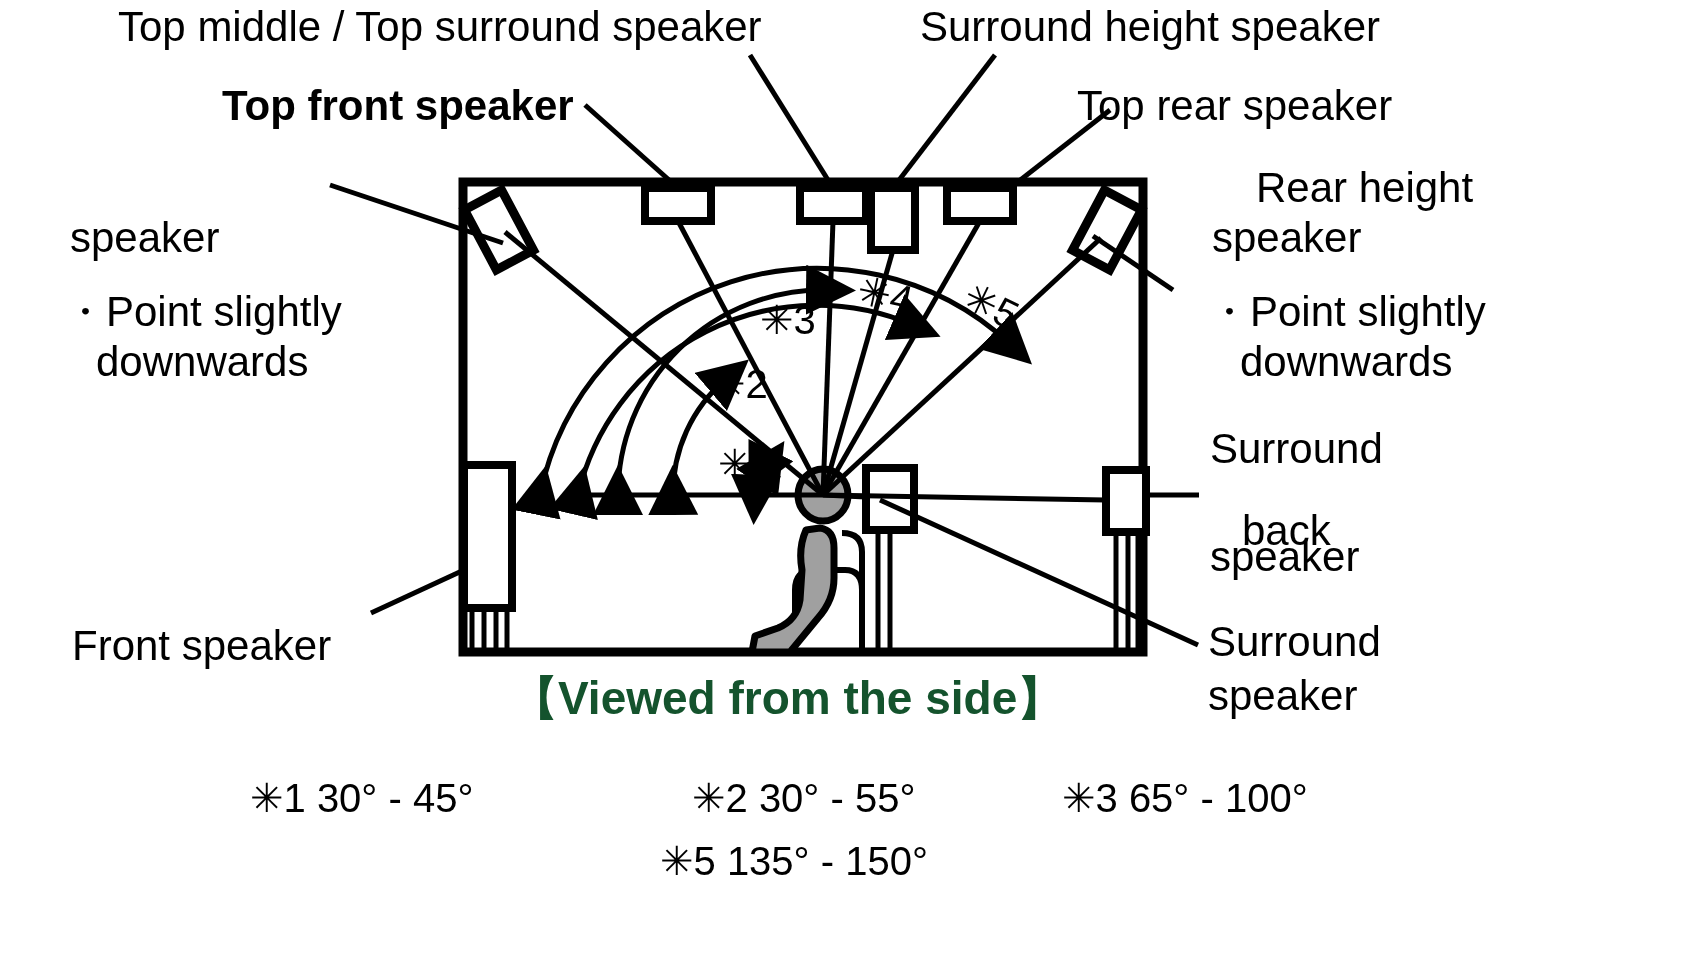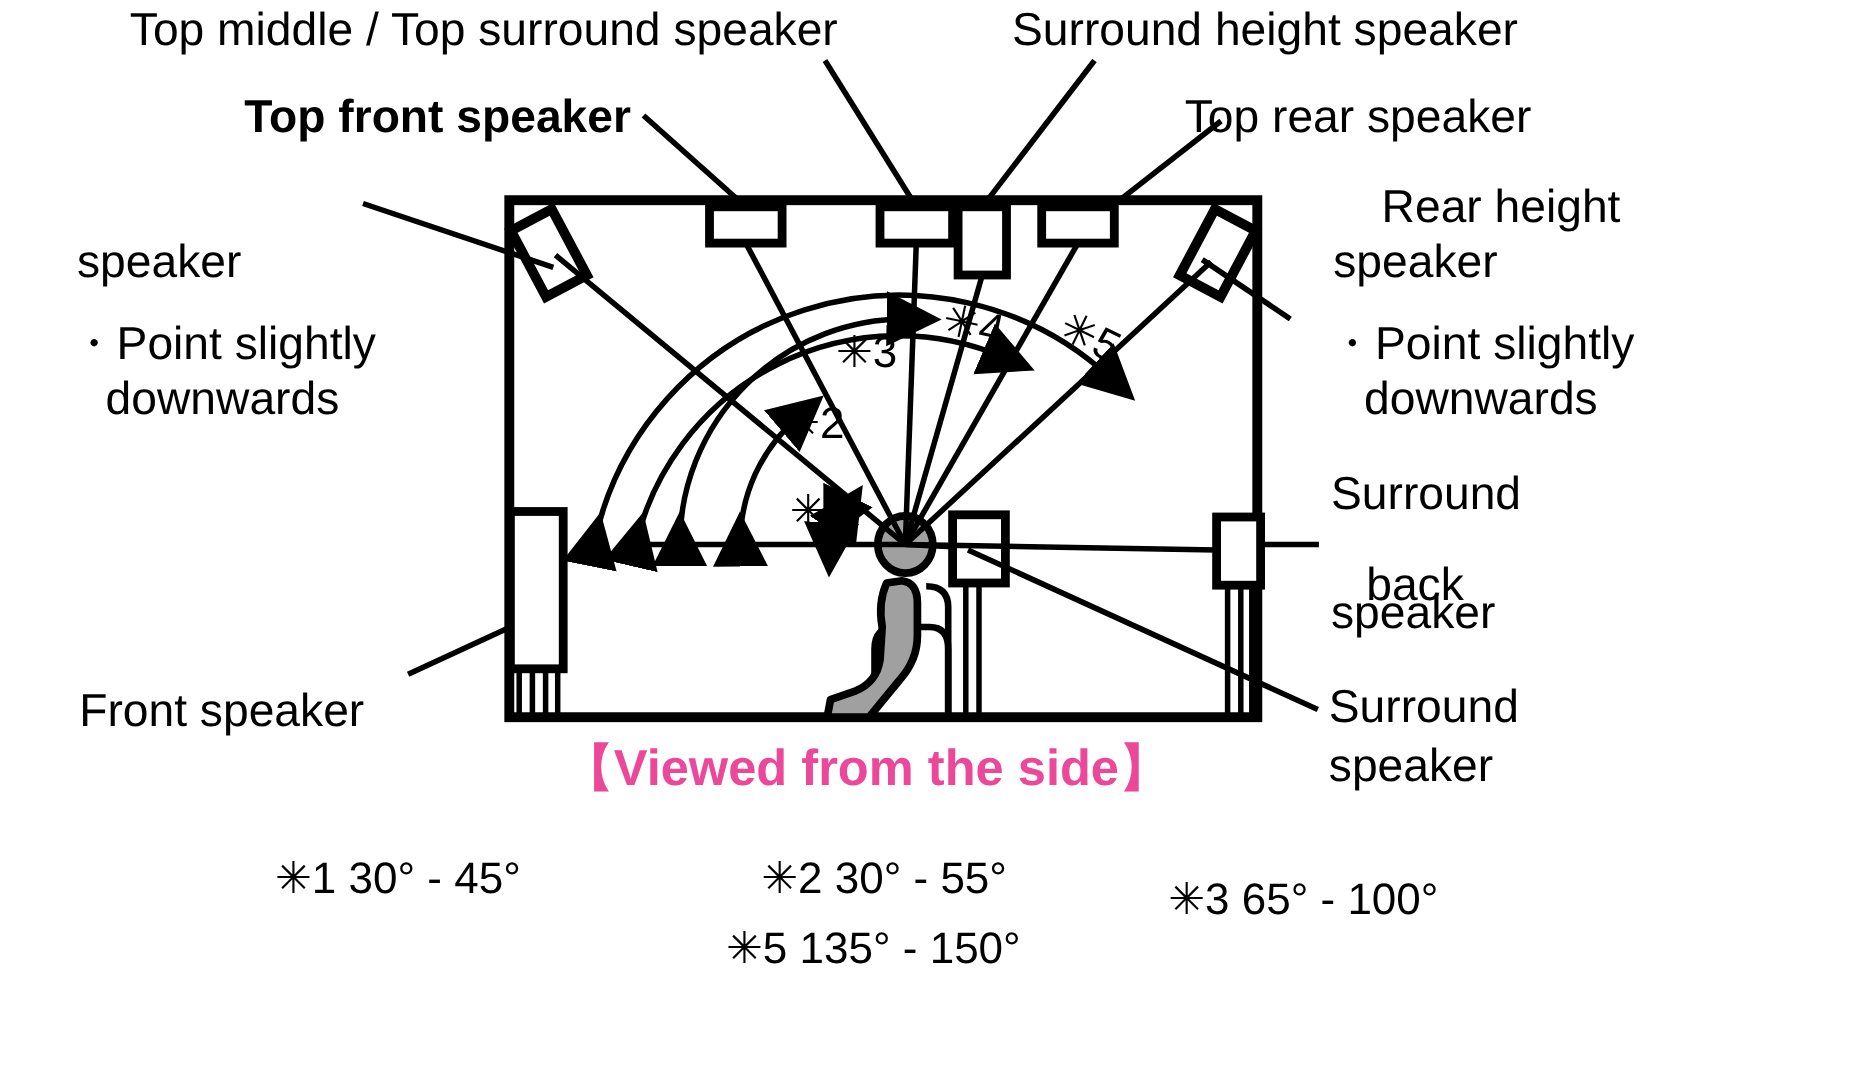--- a/index.html
+++ b/index.html
@@ -4,21 +4,21 @@
 <style>
   html,body{margin:0;padding:0;background:#ffffff;}
   body{width:1684px;height:975px;overflow:hidden;
        font-family:"Liberation Sans", sans-serif;color:#000;}
   #stage{position:relative;width:1684px;height:975px;}
   svg.diagram{position:absolute;left:0;top:0;width:1684px;height:975px;}
   .lbl{position:absolute;font-family:"Liberation Sans", sans-serif;
        font-size:42px;line-height:48px;color:#000;white-space:pre;}
   .lbl.tight{line-height:50px;}
   .caption{position:absolute;font-family:"Liberation Sans", sans-serif;
-       font-weight:bold;font-size:46px;color:#ec4899;white-space:pre;}
+       font-weight:bold;font-size:46px;color:#14532d;white-space:pre;}
   .note{position:absolute;font-family:Liberation Sans, sans-serif;
        font-size:40px;color:#000;white-space:pre;}
 </style>
 </head>
 <body>
 
 <div id="stage">
 
   <svg class="diagram" viewBox="0 0 1684 975">
     <defs>
@@ -173,16 +173,16 @@
 
   <div class="lbl" style="left:72px; top:622px;">Front speaker</div>
 
   <div class="lbl tight" style="left:1208px; top:617px;">Surround</div>
   <div class="lbl tight" style="left:1208px; top:671px;">speaker</div>
 
   <div class="caption" style="left:512px; top:668px;">【Viewed from the side】</div>
 
   <div class="note" style="left:250px; top:775px;">✳1 30° - 45°</div>
   <div class="note" style="left:692px; top:775px;">✳2 30° - 55°</div>
-  <div class="note" style="left:1062px; top:794px;">✳3 65° - 100°</div>
+  <div class="note" style="left:1062px; top:775px;">✳3 65° - 100°</div>
   <div class="note" style="left:660px; top:838px;">✳5 135° - 150°</div>
 
 </div>
 
 </body></html>

